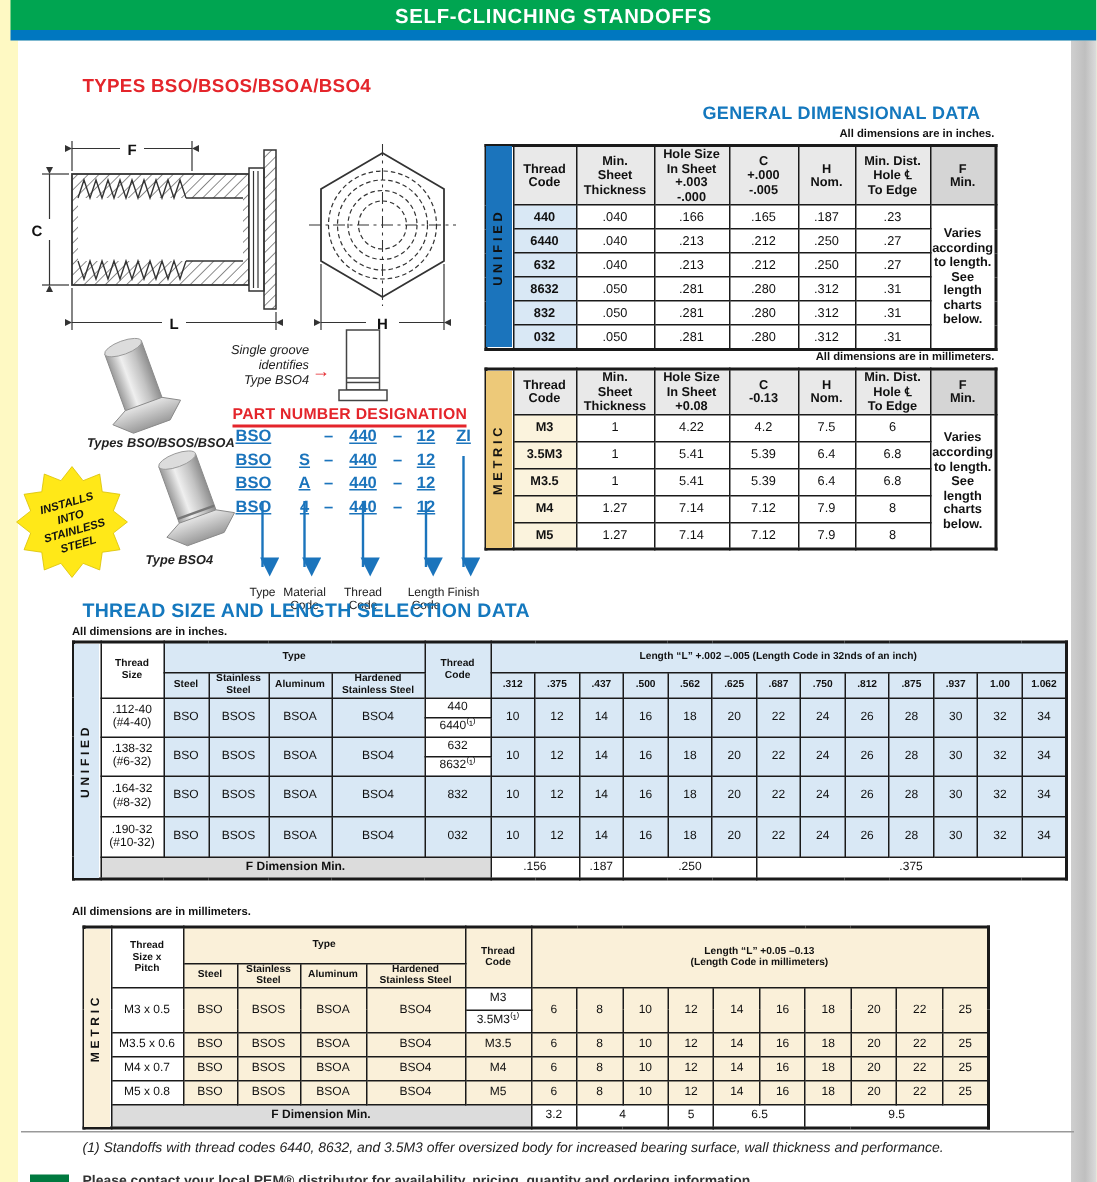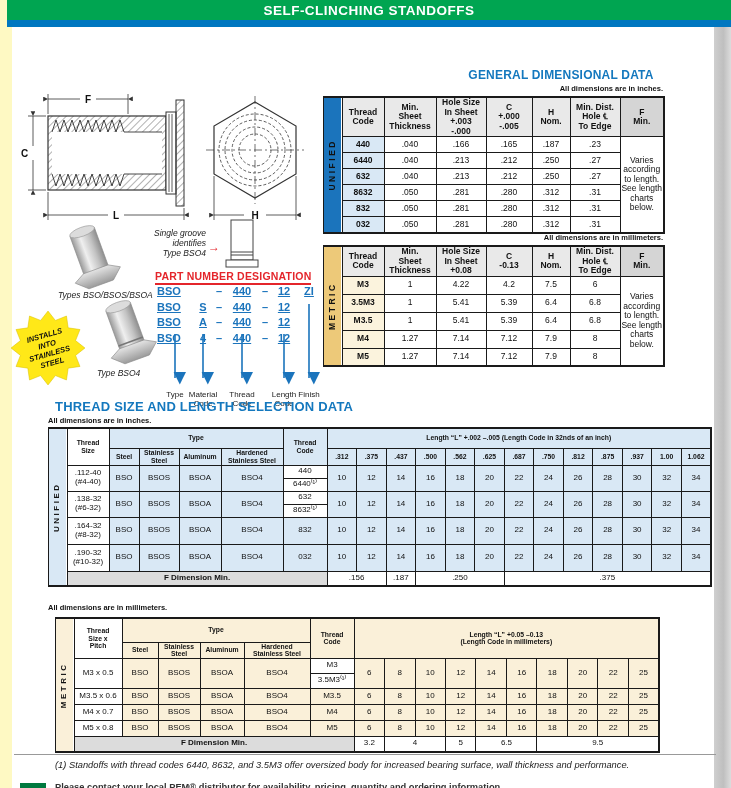--- a/index.html
+++ b/index.html
@@ -23,21 +23,21 @@
   table.dt td{border:1px solid #1a1a1a;text-align:center;vertical-align:middle;
     padding:0;font-size:8.5px;line-height:1.12;white-space:pre-line;color:#111;}
   td.hdr{font-weight:bold;font-size:6.8px;line-height:1.12;background:#E9E9E9;}
   td.dark{background:#D5D5D5;}
   td.side{font-weight:bold;font-size:8.5px;letter-spacing:2.5px;
     writing-mode:vertical-rl;transform:rotate(180deg);text-align:center;}
   td.side-blue{background:#1B74BC;color:#fff;}
   td.side-tan{background:#EDC979;color:#111;}
   td.tc-blue{background:#D9E8F5;font-weight:bold;font-size:8px;}
   td.tc-yel{background:#FBF3DD;font-weight:bold;font-size:8px;}
-  td.fmin{font-size:6.3px;line-height:1.25;background:#fff;}
+  td.fmin{font-size:6.3px;line-height:1.25;background:#fff;font-weight:bold;}
   
   .dim-i tr:first-child{height:33px;} .dim-i tr{height:16px;}
   .dim-m tr:first-child{height:28px;} .dim-m tr{height:18px;}
 
   
   table.sel td{font-size:8px;}
   .sel-u td{background:#D9E8F5;}
   .sel-m td{background:#FAF0D9;}
   table.sel td.wbg{background:#fff;}
   table.sel td.hdr{font-size:6.8px;}
@@ -60,38 +60,39 @@
 
   
   .pnd-head{color:#E4252B;font-weight:bold;font-size:10.5px;border-bottom:2px solid #E4252B;
     padding-bottom:1px;display:inline-block;letter-spacing:.2px;text-align:center;}
   .pn-grid{display:grid;grid-template-columns:36px 14px 12px 28px 12px 20px 24px;column-gap:3px;
     row-height:16px;}
   .pn-grid span{color:#1B74BC;font-weight:bold;font-size:11px;line-height:15.5px;text-align:center;}
   .pn-grid span.u{text-decoration:underline;}
   .pn-grid span.t{text-align:left;}
   .pn-label{font-size:8px;color:#222;text-align:center;line-height:1.15;}
-  .photo-label{font-style:italic;font-size:8.5px;color:#222;font-weight:normal;}
+  .photo-label{font-style:italic;font-size:8.5px;color:#222;font-weight:bold;}
   .groove-note{font-style:italic;font-size:8.5px;color:#222;text-align:right;line-height:1.2;}
   .foot-note{font-style:italic;font-size:9.3px;color:#222;}
   .bottom-line{font-size:9.3px;color:#333;font-weight:bold;}
 </style>
 </head>
 <body>
 
 <div class="canvas">
   <div class="page"></div>
   <div class="right-shade"></div>
 
   <div class="green-bar">
     <span data-bind="header.bar_title">SELF-CLINCHING STANDOFFS</span>
   </div>
   <div class="blue-stripe"></div>
 
   <div class="abs red-title" style="left:55px;top:49px;">
+    <div data-bind="titles.line1">TYPES BSO/BSOS/BSOA/BSO4</div>
   </div>
 
   <svg class="abs" style="left:18px;top:86px;" width="302" height="150" viewBox="0 0 302 150">
     <defs>
       <pattern id="hatch" width="5" height="5" patternUnits="userSpaceOnUse" patternTransform="rotate(45)">
         <line x1="0" y1="0" x2="0" y2="5" stroke="#666" stroke-width="1"></line>
       </pattern>
       <marker id="ah" markerWidth="8" markerHeight="8" refX="6" refY="3" orient="auto">
         <path d="M0,0 L6,3 L0,6 z" fill="#333"></path>
       </marker>

